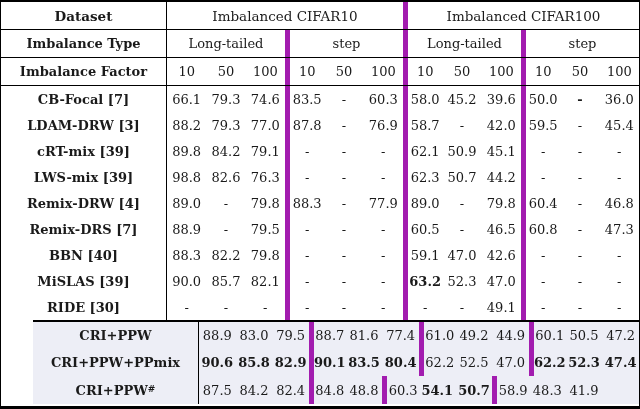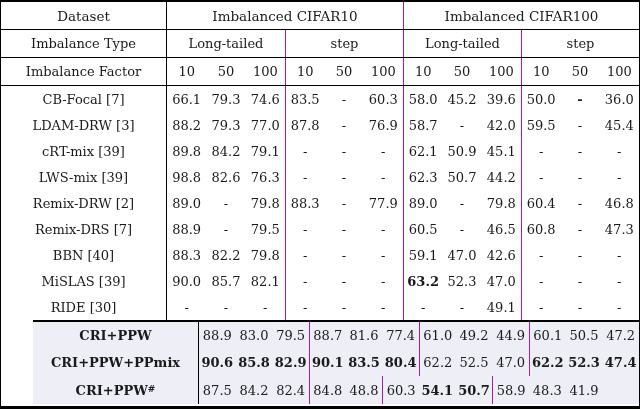--- a/index.html
+++ b/index.html
@@ -31,22 +31,22 @@
   .hl { height: 28px; background: #edeef6; margin-left: 32px; }
   .hl-first { border-top: 2px solid #000; }
   .cell {
     display: flex;
     align-items: center;
     justify-content: center;
     font-size: 13px;
     white-space: nowrap;
     overflow: hidden;
   }
-  .label { border-right: 1px solid #000; }
-  .gl { border-left: 1px solid #a21caf; text-align: right; }
+  .label { border-right: 1px solid #000; font-weight: bold; }
+  .gl { border-left: 5px solid #a21caf; text-align: right; }
   .b { font-weight: 700; }
   .hdr1 { font-size: 13.5px; }
   sup { font-size: 9px; line-height: 0; position: relative; top: -1px; }
 </style>
 </head>
 <body>
 
 <div class="table-wrap">
 
   <div class="trow head cols1">
@@ -134,21 +134,21 @@
         <div class="cell">-</div>
         <div class="cell">-</div>
         <div class="cell gl">62.3</div>
         <div class="cell">50.7</div>
         <div class="cell">44.2</div>
         <div class="cell gl">-</div>
         <div class="cell">-</div>
         <div class="cell">-</div>
       </div>
       <div class="trow cols12 brow">
-        <div class="cell label">Remix-DRW [2]</div>
+        <div class="cell label">Remix-DRW [4]</div>
         <div class="cell">89.0</div>
         <div class="cell">-</div>
         <div class="cell">79.8</div>
         <div class="cell gl">88.3</div>
         <div class="cell">-</div>
         <div class="cell">77.9</div>
         <div class="cell gl">89.0</div>
         <div class="cell">-</div>
         <div class="cell">79.8</div>
         <div class="cell gl">60.4</div>

